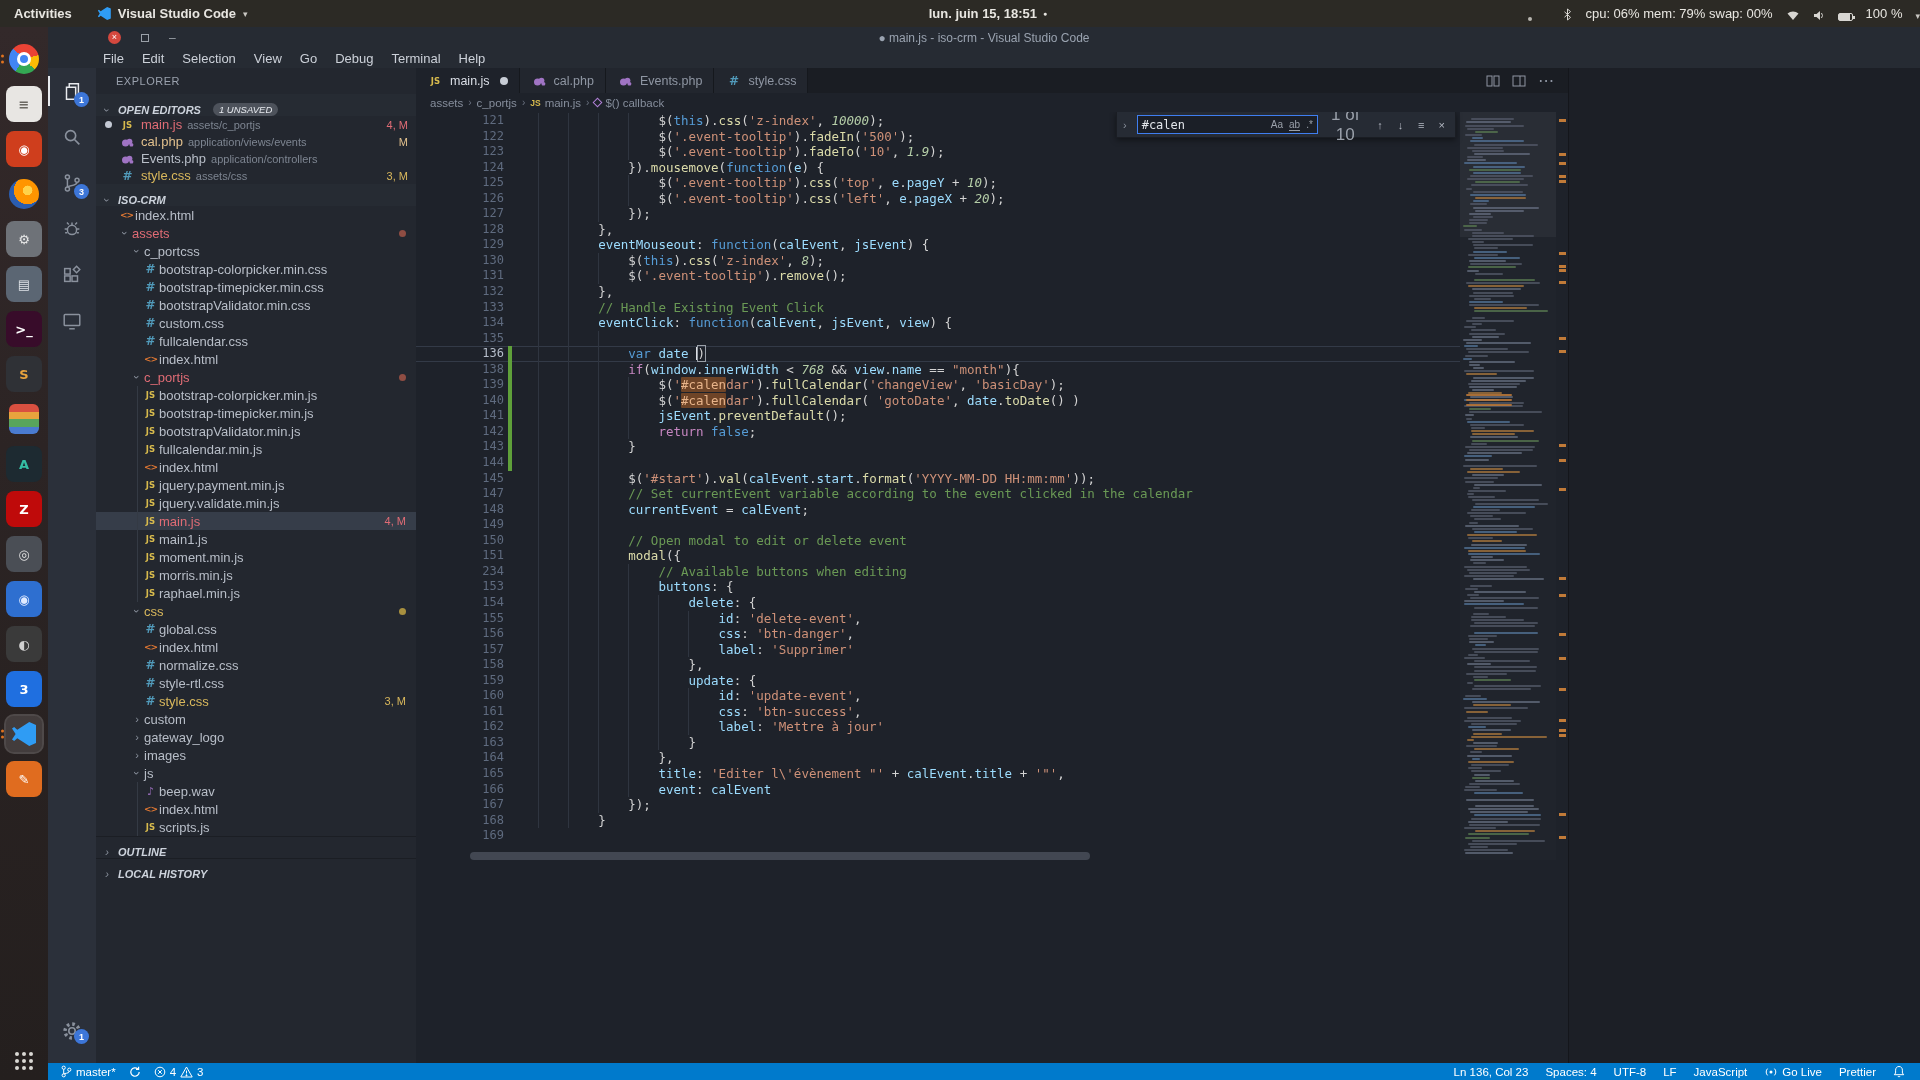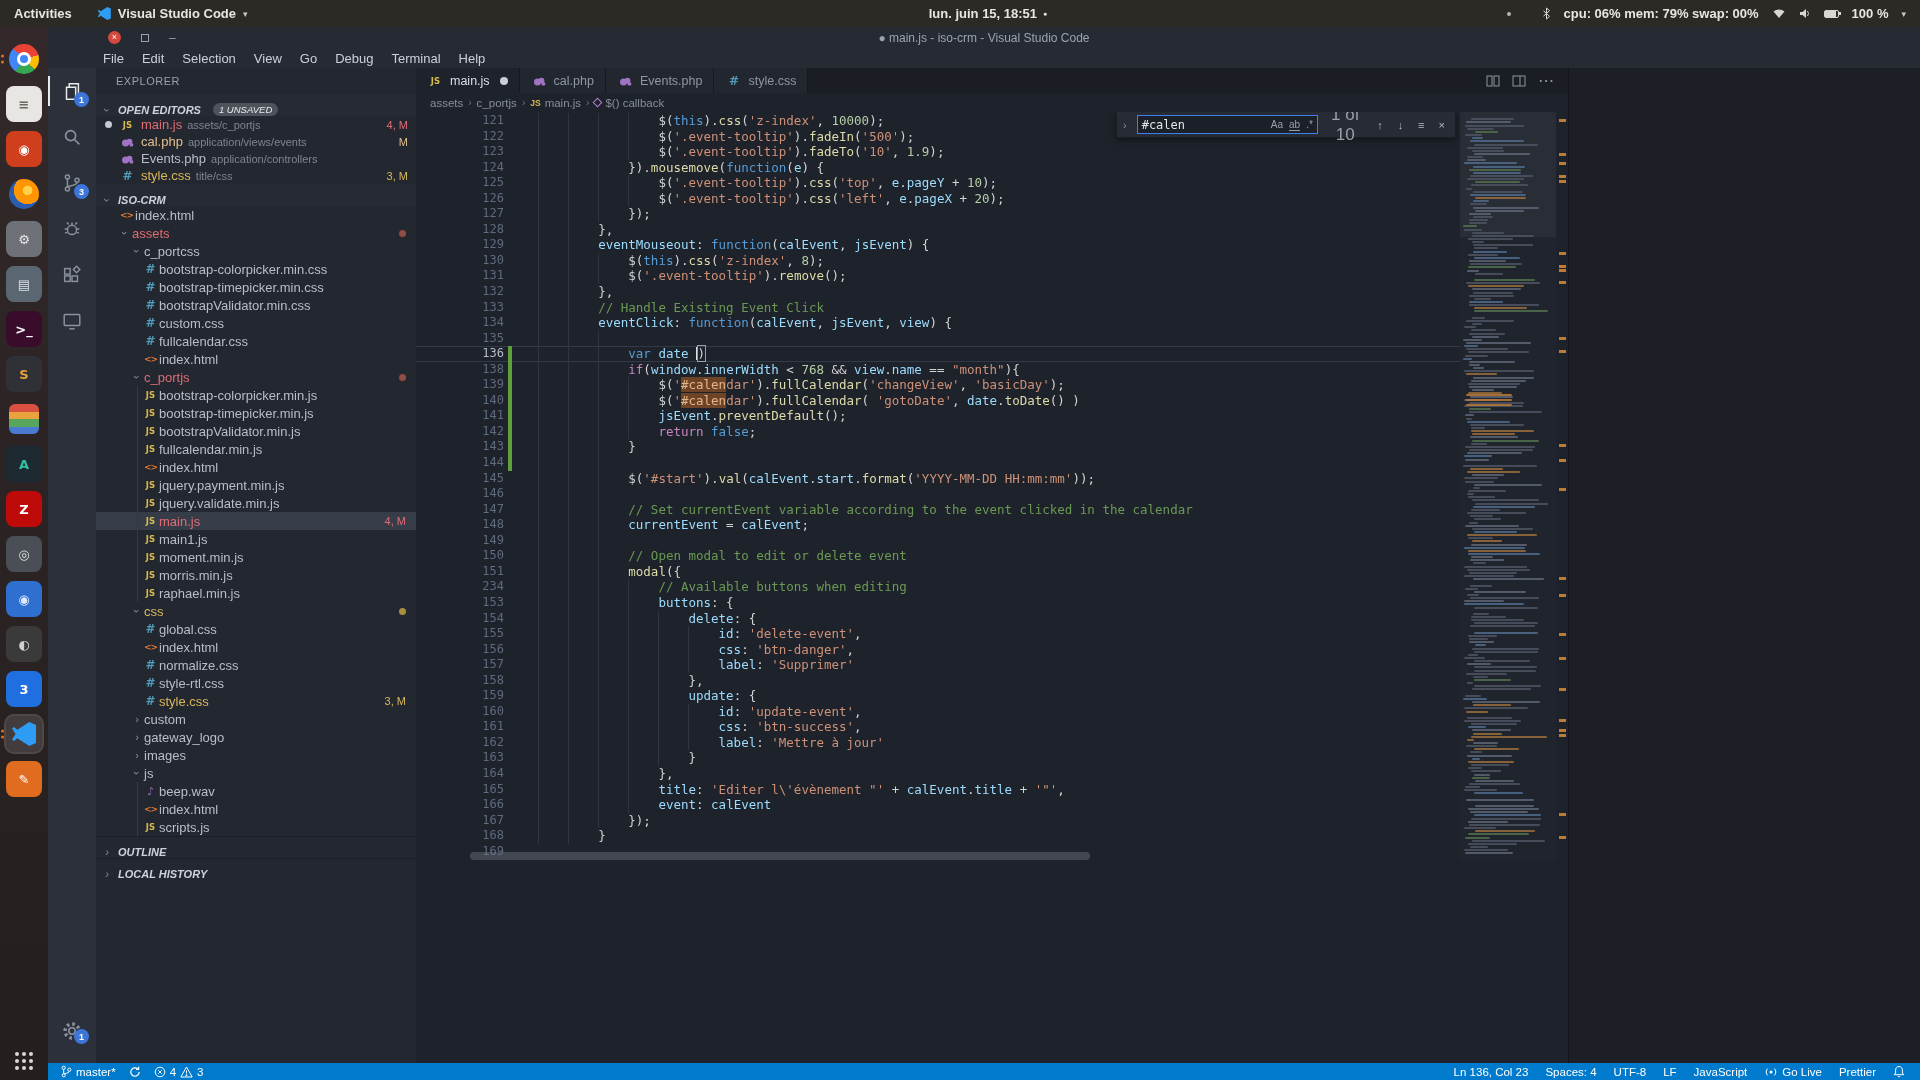--- a/index.html
+++ b/index.html
@@ -7,21 +7,21 @@
   .screen { position:relative; width:1920px; height:1080px; font-family:"Liberation Sans","DejaVu Sans",sans-serif; -webkit-font-smoothing:antialiased; }
 
   
   .gnome-bar { position:absolute; left:0; top:0; width:1920px; height:27px; background:#2c2a25; color:#e8e6e1; font-size:13px; display:flex; align-items:center; z-index:50; }
   .gn-left { display:flex; align-items:center; gap:26px; padding-left:14px; }
   .gn-activities { font-weight:700; }
   .gn-app { display:flex; align-items:center; gap:7px; font-weight:700; }
   .gn-caret { font-size:9px; color:#c9c7c2; }
   .gn-clock { position:absolute; left:50%; transform:translateX(-50%); margin-left:28px; font-weight:700; display:flex; align-items:center; gap:6px; }
   .gn-dot { font-size:7px; color:#e8e6e1; }
-  .gn-right { margin-left:auto; display:flex; align-items:center; gap:13px; padding-right:14px; font-weight:700; }
+  .gn-right { margin-left:auto; display:flex; align-items:flex-end; gap:13px; font-weight:400; }
   .gn-mini-dot { width:4px; height:4px; border-radius:50%; background:#b9b6b0; margin-right:18px; }
   .gn-batt { width:15px; height:8px; border:1px solid #d8d6d2; border-radius:2px; position:relative; background:linear-gradient(to right,#d8d6d2 0 85%,transparent 85%); }
   .gn-batt::after { content:""; position:absolute; right:-3px; top:1.5px; width:2px; height:3px; background:#d8d6d2; }
   .vsc-mark { display:inline-block; width:13px; height:13px; background:#2f9cf4; clip-path:polygon(72% 0,100% 12%,100% 88%,72% 100%,22% 68%,9% 79%,0 73%,15% 50%,0 27%,9% 21%,22% 32%); }
 
   
   .dock { position:absolute; left:0; top:27px; width:48px; height:1053px; background:linear-gradient(180deg,#33292a,#2c2424 40%,#241f1e); z-index:40; }
   .dock-item { position:relative; width:36px; height:36px; margin:0 auto 9px; border-radius:8px; display:flex; align-items:center; justify-content:center; font-weight:700; }
   .dock-item.active { box-shadow:0 0 0 2px rgba(255,255,255,.18); background:rgba(255,255,255,.12); }
   .dock-glyph { font-size:13px; font-family:"DejaVu Sans",sans-serif; }
@@ -103,21 +103,21 @@
   .lines { position:absolute; left:0; top:1px; right:108px; font-family:"DejaVu Sans Mono","Liberation Mono",monospace; font-size:12.5px; }
   .cl { height:15.55px; line-height:15.55px; display:flex; white-space:pre; position:relative; }
   .cl.cur { box-shadow:inset 0 1px 0 #333a47, inset 0 -1px 0 #333a47; }
   .ln { width:88px; text-align:right; color:#5f6b7f; font-size:12px; flex:0 0 88px; }
   .cl.cur .ln { color:#b5bdca; }
   .chgslot { width:34px; flex:0 0 34px; position:relative; }
   .chgslot.on::before { content:""; position:absolute; left:4px; top:0; bottom:0; width:3.5px; background:#5fa03a; }
   .ct { color:#d4d4d4; }
   .g { display:inline-block; width:4ch; height:15.55px; border-left:1px solid #2f3540; vertical-align:top; }
   .tp { color:#d4d4d4; } .tk { color:#569cd6; } .tc { color:#c586c0; } .ts { color:#ce9178; }
-  .tm { color:#dcdcaa; } .tv { color:#9cdcfe; } .tn { color:#b5cea8; } .tcm { color:#6a9955; }
+  .tm { color:#dcdcaa; } .tv { color:#9cdcfe; } .tn { color:#b5cea8;font-style:italic; } .tcm { color:#6a9955; }
   .tsh { color:#e8b48a; background:#6e4427; border-radius:1px; }
   .tbx { color:#d4d4d4; outline:1px solid #9aa0a8; }
   .cur-caret { display:inline-block; width:1.5px; height:13px; background:#dcdfe4; vertical-align:middle; margin-bottom:2px; }
 
   .minimap { position:absolute; top:0; right:12px; width:96px; height:748px; background:#20242c; overflow:hidden; }
   .mm-row { position:absolute; height:2px; border-radius:1px; opacity:.85; }
   .mm-view { position:absolute; left:0; right:0; top:0; height:125px; background:rgba(255,255,255,.045); }
   .ruler { position:absolute; top:0; right:0; width:12px; bottom:0; }
   .rmark { position:absolute; right:2px; width:7px; height:3px; background:#c07a38; }
   .hthumb { position:absolute; left:54px; top:740px; width:620px; height:8px; background:rgba(120,128,142,.4); border-radius:4px; }
@@ -366,21 +366,21 @@
                   <rect x="8.6" y="6.2" width="3.6" height="3.2" rx="1" fill="#a074c4"></rect>
                 </svg>
               </span>
               <span class="oe-name ">Events.php</span>
               <span class="oe-path">application/controllers</span>
             </div>
             <div class="oe-row">
               <span class="oe-sp"></span>
               <span class="fi fi-css">#</span>
               <span class="oe-name c-warn">style.css</span>
-              <span class="oe-path">title/css</span>
+              <span class="oe-path">assets/css</span>
               <span class="oe-badge c-warn">3, M</span>
             </div>
           </div>
         <div class="sec-h">
           <span class="chev open">›</span>
           <span>ISO-CRM</span>
         </div>
         <div class="tree" id="tree">
             <div class="tr" style="padding-left: 22px;">
               <span class="fi fi-html">&lt;&gt;</span>
@@ -621,21 +621,20 @@
               <div class="cl"><span class="ln">135</span><span class="chgslot"></span><span class="ct"><span class="g"></span><span class="g"></span><span class="g"></span></span></div>
               <div class="cl cur"><span class="ln">136</span><span class="chgslot on"></span><span class="ct"><span class="g"></span><span class="g"></span><span class="g"></span><span class="tk">var</span><span class="tp"> </span><span class="tv">date</span><span class="tp"> </span><span class="cur-caret"></span><span class="tbx">)</span></span></div>
               <div class="cl"><span class="ln">138</span><span class="chgslot on"></span><span class="ct"><span class="g"></span><span class="g"></span><span class="g"></span><span class="tc">if</span><span class="tp">(</span><span class="tv">window</span><span class="tp">.</span><span class="tv">innerWidth</span><span class="tp"> &lt; </span><span class="tn">768</span><span class="tp"> &amp;&amp; </span><span class="tv">view</span><span class="tp">.</span><span class="tv">name</span><span class="tp"> == </span><span class="ts">"month"</span><span class="tp">){</span></span></div>
               <div class="cl"><span class="ln">139</span><span class="chgslot on"></span><span class="ct"><span class="g"></span><span class="g"></span><span class="g"></span><span class="g"></span><span class="tp">$(</span><span class="ts">'</span><span class="tsh">#calen</span><span class="ts">dar'</span><span class="tp">).</span><span class="tm">fullCalendar</span><span class="tp">(</span><span class="ts">'changeView'</span><span class="tp">, </span><span class="ts">'basicDay'</span><span class="tp">);</span></span></div>
               <div class="cl"><span class="ln">140</span><span class="chgslot on"></span><span class="ct"><span class="g"></span><span class="g"></span><span class="g"></span><span class="g"></span><span class="tp">$(</span><span class="ts">'</span><span class="tsh">#calen</span><span class="ts">dar'</span><span class="tp">).</span><span class="tm">fullCalendar</span><span class="tp">( </span><span class="ts">'gotoDate'</span><span class="tp">, </span><span class="tv">date</span><span class="tp">.</span><span class="tm">toDate</span><span class="tp">() )</span></span></div>
               <div class="cl"><span class="ln">141</span><span class="chgslot on"></span><span class="ct"><span class="g"></span><span class="g"></span><span class="g"></span><span class="g"></span><span class="tv">jsEvent</span><span class="tp">.</span><span class="tm">preventDefault</span><span class="tp">();</span></span></div>
               <div class="cl"><span class="ln">142</span><span class="chgslot on"></span><span class="ct"><span class="g"></span><span class="g"></span><span class="g"></span><span class="g"></span><span class="tc">return</span><span class="tp"> </span><span class="tk">false</span><span class="tp">;</span></span></div>
               <div class="cl"><span class="ln">143</span><span class="chgslot on"></span><span class="ct"><span class="g"></span><span class="g"></span><span class="g"></span><span class="tp">}</span></span></div>
               <div class="cl"><span class="ln">144</span><span class="chgslot on"></span><span class="ct"><span class="g"></span><span class="g"></span><span class="g"></span></span></div>
               <div class="cl"><span class="ln">145</span><span class="chgslot"></span><span class="ct"><span class="g"></span><span class="g"></span><span class="g"></span><span class="tp">$(</span><span class="ts">'#start'</span><span class="tp">).</span><span class="tm">val</span><span class="tp">(</span><span class="tv">calEvent</span><span class="tp">.</span><span class="tv">start</span><span class="tp">.</span><span class="tm">format</span><span class="tp">(</span><span class="ts">'YYYY-MM-DD HH:mm:mm'</span><span class="tp">));</span></span></div>
-              <div class="cl"><span class="ln">146</span><span class="chgslot"></span><span class="ct"><span class="g"></span><span class="g"></span><span class="g"></span></span></div>
               <div class="cl"><span class="ln">147</span><span class="chgslot"></span><span class="ct"><span class="g"></span><span class="g"></span><span class="g"></span><span class="tcm">// Set currentEvent variable according to the event clicked in the calendar</span></span></div>
               <div class="cl"><span class="ln">148</span><span class="chgslot"></span><span class="ct"><span class="g"></span><span class="g"></span><span class="g"></span><span class="tv">currentEvent</span><span class="tp"> = </span><span class="tv">calEvent</span><span class="tp">;</span></span></div>
               <div class="cl"><span class="ln">149</span><span class="chgslot"></span><span class="ct"><span class="g"></span><span class="g"></span><span class="g"></span></span></div>
               <div class="cl"><span class="ln">150</span><span class="chgslot"></span><span class="ct"><span class="g"></span><span class="g"></span><span class="g"></span><span class="tcm">// Open modal to edit or delete event</span></span></div>
               <div class="cl"><span class="ln">151</span><span class="chgslot"></span><span class="ct"><span class="g"></span><span class="g"></span><span class="g"></span><span class="tm">modal</span><span class="tp">({</span></span></div>
               <div class="cl"><span class="ln">234</span><span class="chgslot"></span><span class="ct"><span class="g"></span><span class="g"></span><span class="g"></span><span class="g"></span><span class="tcm">// Available buttons when editing</span></span></div>
               <div class="cl"><span class="ln">153</span><span class="chgslot"></span><span class="ct"><span class="g"></span><span class="g"></span><span class="g"></span><span class="g"></span><span class="tv">buttons</span><span class="tp">: {</span></span></div>
               <div class="cl"><span class="ln">154</span><span class="chgslot"></span><span class="ct"><span class="g"></span><span class="g"></span><span class="g"></span><span class="g"></span><span class="g"></span><span class="tv">delete</span><span class="tp">: {</span></span></div>
               <div class="cl"><span class="ln">155</span><span class="chgslot"></span><span class="ct"><span class="g"></span><span class="g"></span><span class="g"></span><span class="g"></span><span class="g"></span><span class="g"></span><span class="tv">id</span><span class="tp">: </span><span class="ts">'delete-event'</span><span class="tp">,</span></span></div>
               <div class="cl"><span class="ln">156</span><span class="chgslot"></span><span class="ct"><span class="g"></span><span class="g"></span><span class="g"></span><span class="g"></span><span class="g"></span><span class="g"></span><span class="tv">css</span><span class="tp">: </span><span class="ts">'btn-danger'</span><span class="tp">,</span></span></div>

